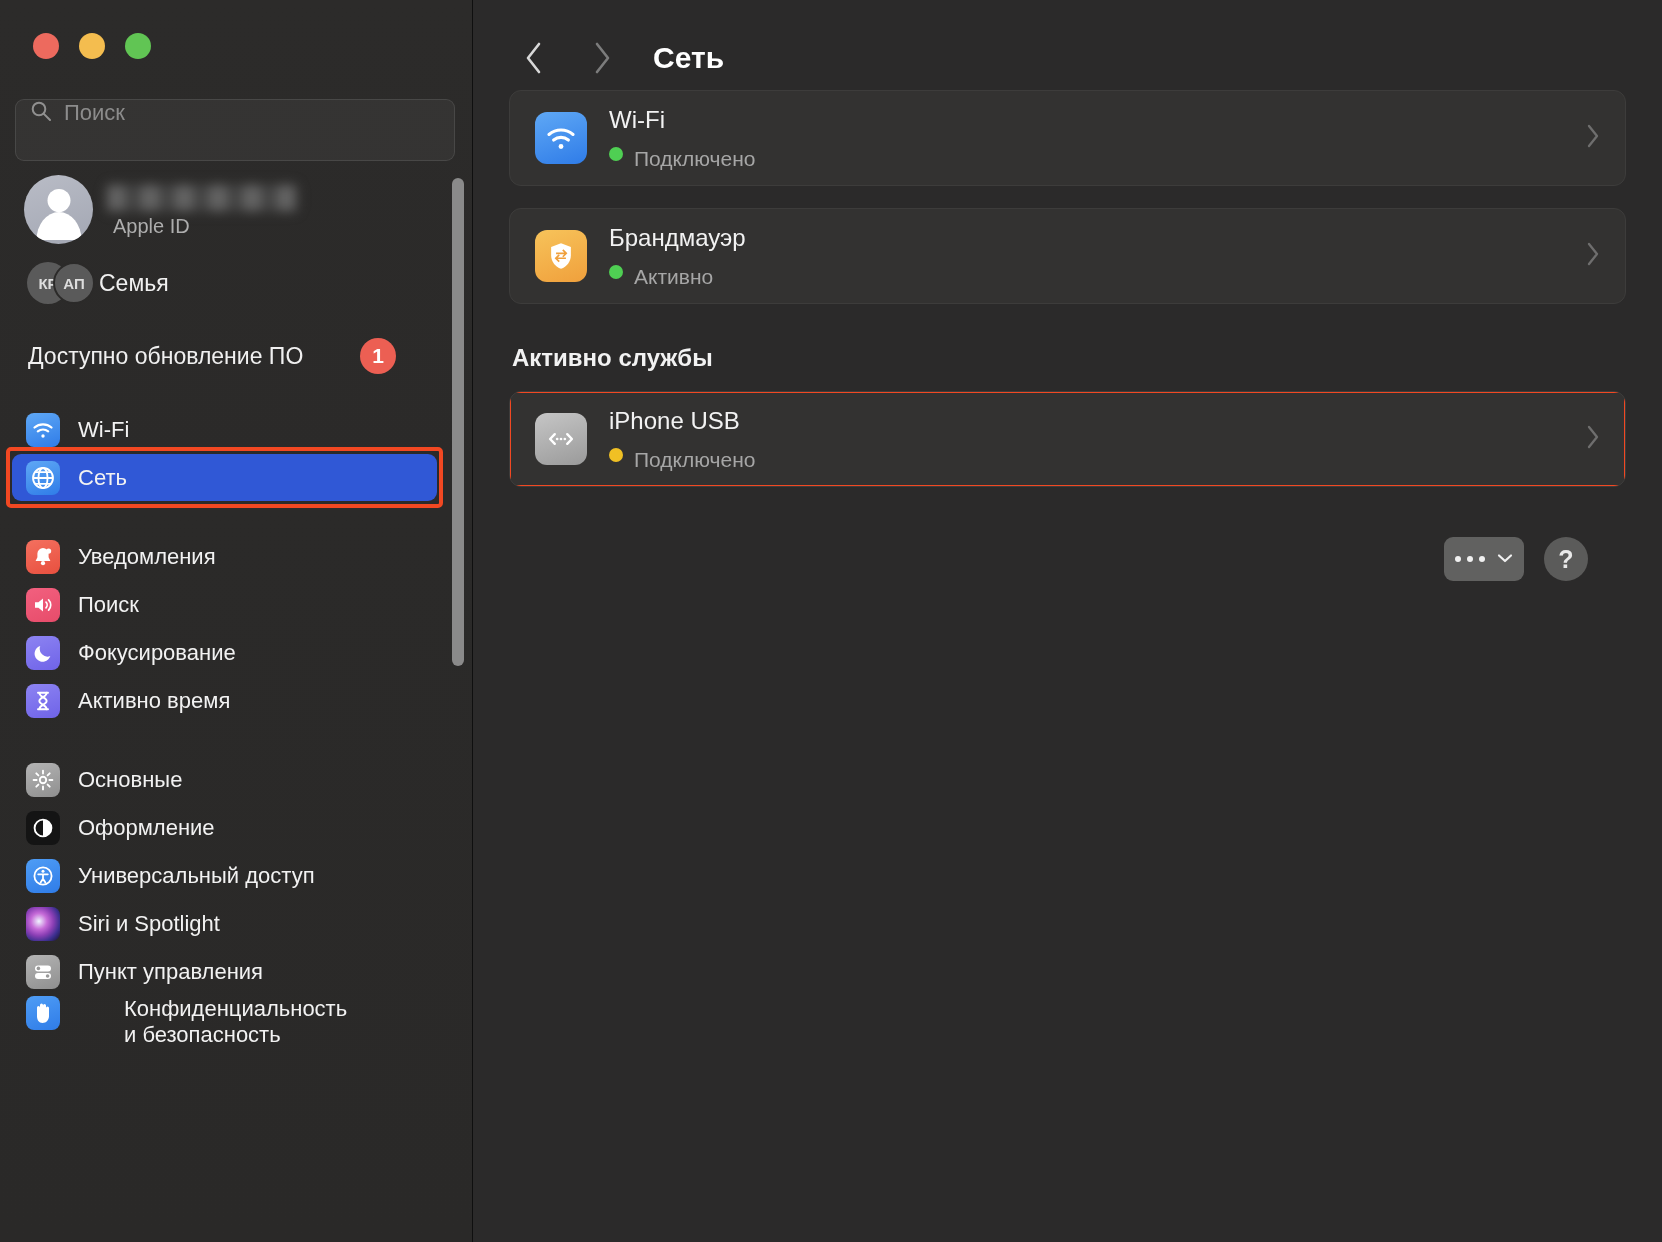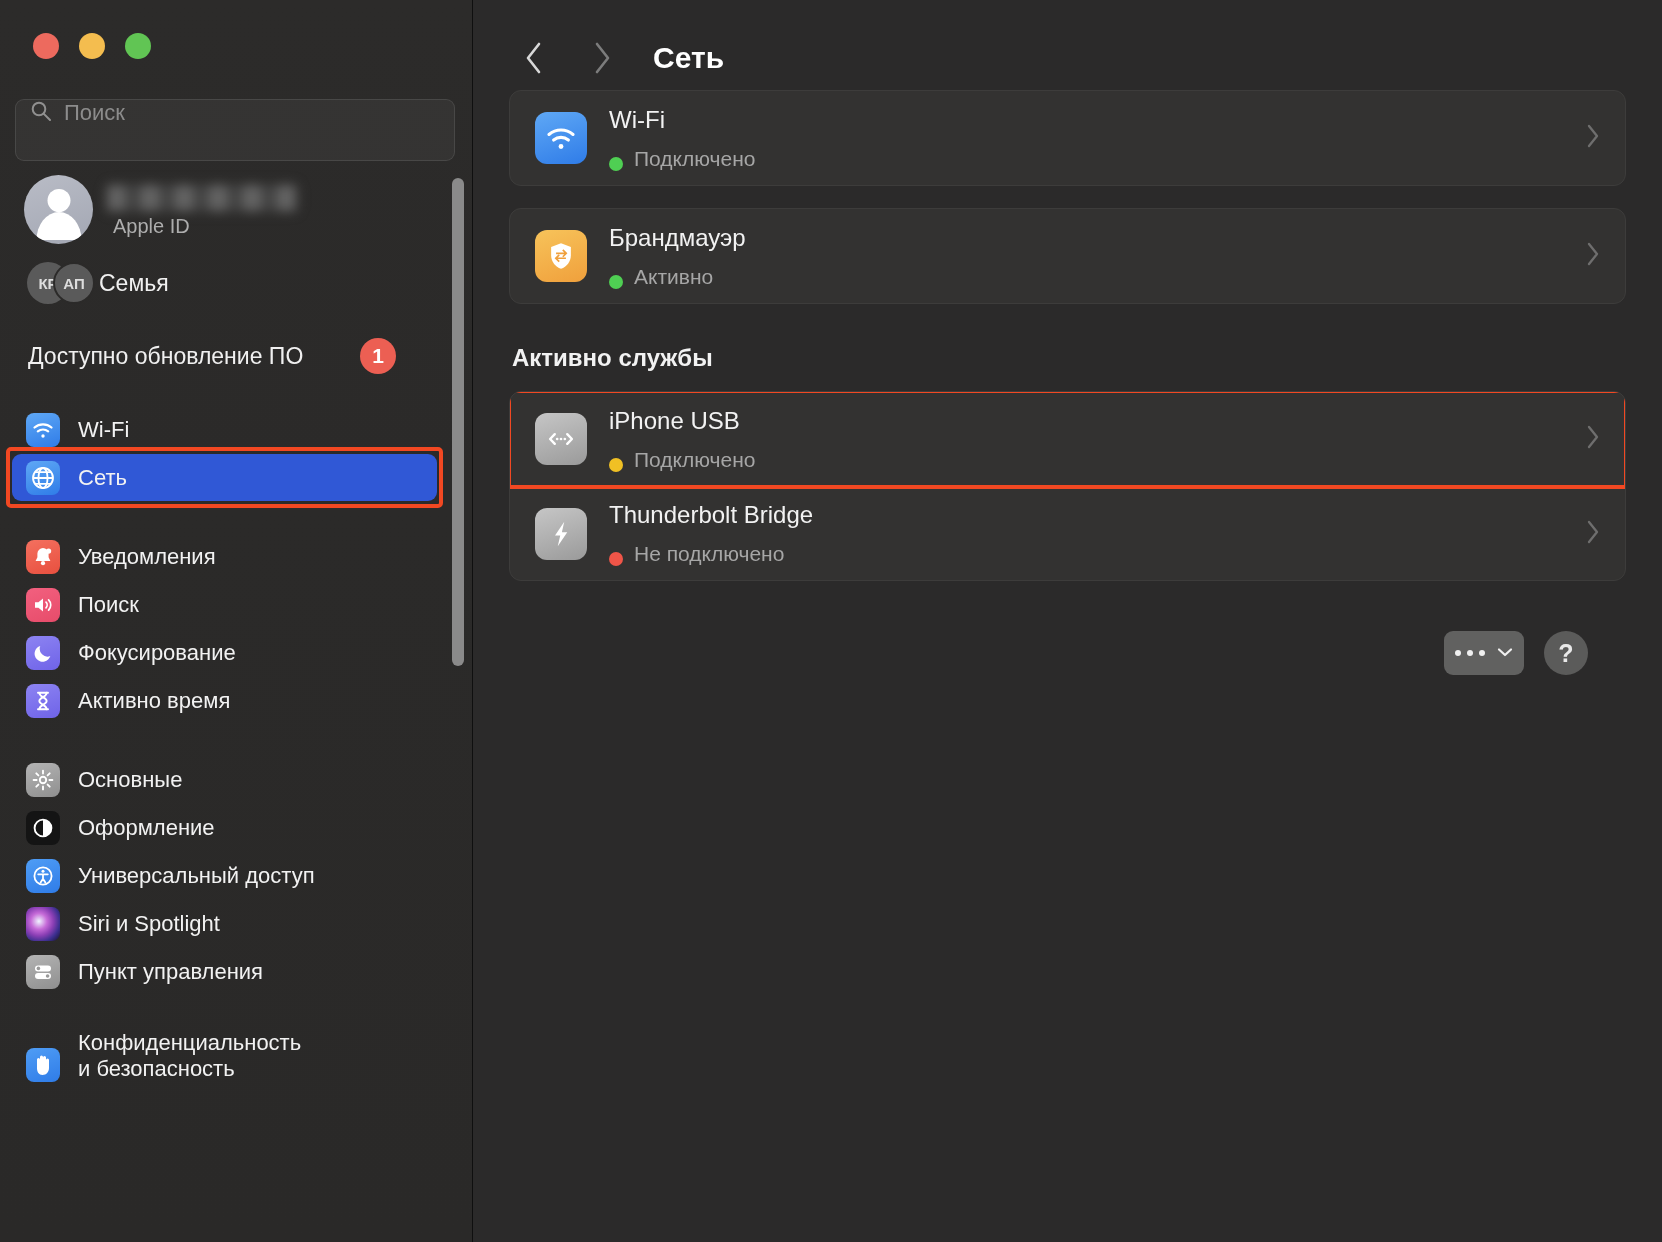--- a/index.html
+++ b/index.html
@@ -181,21 +181,21 @@
   }
   .row + .row { border-top: 1px solid #3e3d3c; }
   .row-icon {
     width: 52px; height: 52px; border-radius: 12px;
     flex: 0 0 52px;
     display: flex; align-items: center; justify-content: center;
     overflow: hidden;
   }
   .row-txt { margin-left: 22px; flex: 1; }
   .row-title { font-size: 24px; color: #f2f2f2; }
-  .row-status { display: flex; align-items: flex-end; margin-top: 13px; }
+  .row-status { display: flex; align-items: flex-start; margin-top: 13px; }
   .dot { width: 14px; height: 14px; border-radius: 50%; margin-right: 11px; flex:0 0 14px;}
   .row-status-txt { font-size: 21px; color: #a6a6a6; }
   .chev { opacity: .55; }
 
   .section-title {
     font-size: 24px; font-weight: 700; color: #f2f2f2;
     margin: 40px 0 19px 3px;
   }
 
   .hl-frame {
@@ -378,21 +378,21 @@
           <svg width="24" height="24" viewBox="0 0 24 24">
             <rect x="4" y="5.4" width="16" height="6" rx="3" fill="#fff"></rect>
             <circle cx="7.4" cy="8.4" r="1.8" fill="#9a9a9a"></circle>
             <rect x="4" y="13" width="16" height="6" rx="3" fill="#fff"></rect>
             <circle cx="16.6" cy="16" r="1.8" fill="#9a9a9a"></circle>
           </svg>
         </span>
         <span class="nav-label">Пункт управления</span>
       </div>
 
-      <div class="nav-item" style="height:86px;align-items:flex-end;">
+      <div class="nav-item" style="height:86px;align-items:flex-start;gap:46px;">
         <span class="nav-icon" style="background:linear-gradient(160deg,#4f9df5,#2f7ce8);">
           <svg width="22" height="24" viewBox="0 0 22 24" fill="#fff">
             <path d="M5 11V6.4a1.5 1.5 0 0 1 3 0V11V3.9a1.5 1.5 0 0 1 3 0V11V4.4a1.5 1.5 0 0 1 3 0V11V6.9a1.5 1.5 0 0 1 3 0V15c0 4.2-2.8 7-6.5 7S5 19 5 15z"></path>
           </svg>
         </span>
         <span class="nav-label" style="white-space:pre-line;">Конфиденциальность
 и безопасность</span>
       </div>
 
     </nav>
@@ -490,39 +490,20 @@
             </div>
           </div>
           <span class="chev">
             <svg width="16" height="28" viewBox="0 0 16 28" fill="none" stroke="#a0a0a0" stroke-width="2.3" stroke-linecap="round" stroke-linejoin="round">
               <polyline points="4,4 12,14 4,24"></polyline>
             </svg>
           </span>
           <span class="hl-frame" style="left:-3px; top:-3px; right:-3px; bottom:-3px;"></span>
         </div>
 
-        <div class="row">
-          <span class="row-icon" style="background:linear-gradient(160deg,#c6c6c6,#9a9a9a);">
-            <svg width="30" height="34" viewBox="0 0 24 24" fill="#fff">
-              <path d="M14.6 2.2 7.2 13.1h4.2L9.4 21.8l7.6-11.2h-4.3z"></path>
-            </svg>
-          </span>
-          <div class="row-txt">
-            <div class="row-title">Thunderbolt Bridge</div>
-            <div class="row-status">
-              <span class="dot" style="background:#f05548;"></span>
-              <span class="row-status-txt">Не подключено</span>
-            </div>
-          </div>
-          <span class="chev">
-            <svg width="16" height="28" viewBox="0 0 16 28" fill="none" stroke="#a0a0a0" stroke-width="2.3" stroke-linecap="round" stroke-linejoin="round">
-              <polyline points="4,4 12,14 4,24"></polyline>
-            </svg>
-          </span>
-        </div>
 
       </div>
 
       <div class="footer-btns">
         <div class="more-btn">
           <span class="dots">
               <i></i>
               <i></i>
               <i></i>
             </span>

